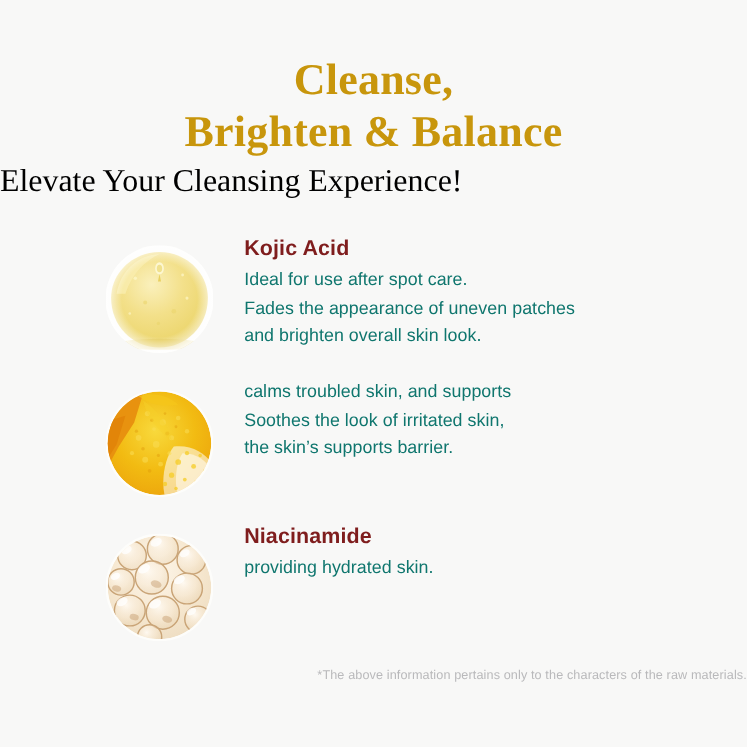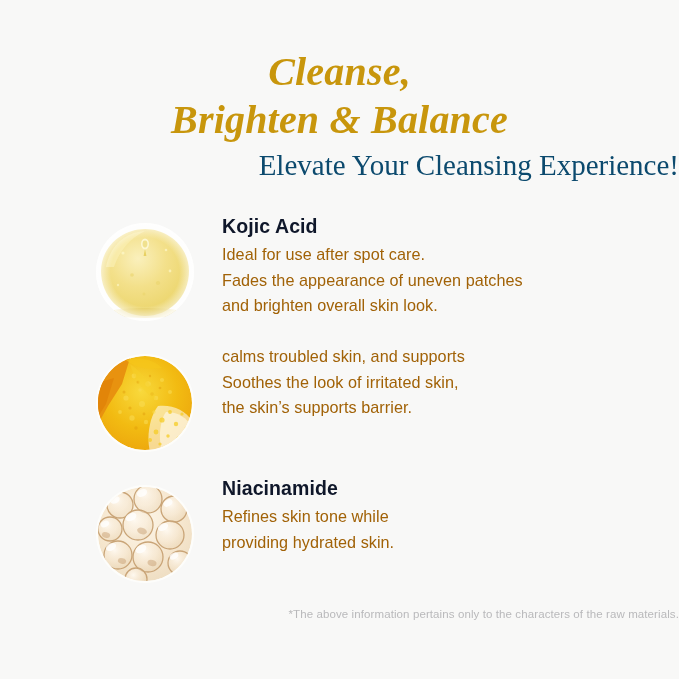--- a/index.html
+++ b/index.html
@@ -22,33 +22,32 @@
   .headline {
     position:absolute;
     left:0; right:0; top:48px;
     text-align:center;
     font-family:"Liberation Serif", serif;
     font-weight:700;
     font-size:40px;
     line-height:48px;
     letter-spacing:0.2px;
     color:#c8960c;
-    font-style:italic;
   }
   .headline .hl-line { display:block; white-space:nowrap; }
 
   .subhead {
     position:absolute;
     left:0; right:0; top:148px;
-    text-align:right;
+    text-align:left;
     font-family:"Liberation Serif", serif;
     font-weight:400;
     font-size:29px;
     line-height:34px;
-    color:#0c4a6e;
+    color:#000000;
     white-space:nowrap;
   }
 
   
   .rows {
     position:absolute;
     left:0; top:205px;
     width:679px;
   }
 
@@ -72,29 +71,29 @@
     position:absolute;
     left:222px;
     top:8px;
     right:24px;
   }
 
   .ing-title {
     font-size:19.5px;
     font-weight:700;
     line-height:26px;
-    color:#0f172a;
+    color:#7f1d1d;
     letter-spacing:0.1px;
     margin-bottom:3px;
   }
 
   .ing-desc {
     font-size:16.2px;
     line-height:25.5px;
-    color:#a16207;
+    color:#0f766e;
     letter-spacing:0.05px;
   }
   .ing-desc .d-line { display:block; white-space:nowrap; }
 
   
   .footnote {
     position:absolute;
     left:0; right:0; bottom:57px;
     text-align:right;
     font-size:11.5px;
@@ -279,21 +278,20 @@
               <ellipse cx="10" cy="50" rx="4.2" ry="2.8" transform="rotate(15 10 50)"></ellipse>
               <ellipse cx="56" cy="78" rx="4.6" ry="3" transform="rotate(16 56 78)"></ellipse>
               <ellipse cx="26" cy="76" rx="4.2" ry="2.8" transform="rotate(14 26 76)"></ellipse>
             </g>
           </g>
         </svg>
       </div>
       <div class="row-text">
         <div class="ing-title">Niacinamide</div>
         <div class="ing-desc">
-          <span class="d-line">Refines skin tone while</span>
           <span class="d-line">providing hydrated skin.</span>
         </div>
       </div>
     </div>
 
   </div>
 
   <div class="footnote">*The above information pertains only to the characters of the raw materials.</div>
 
 </div>

